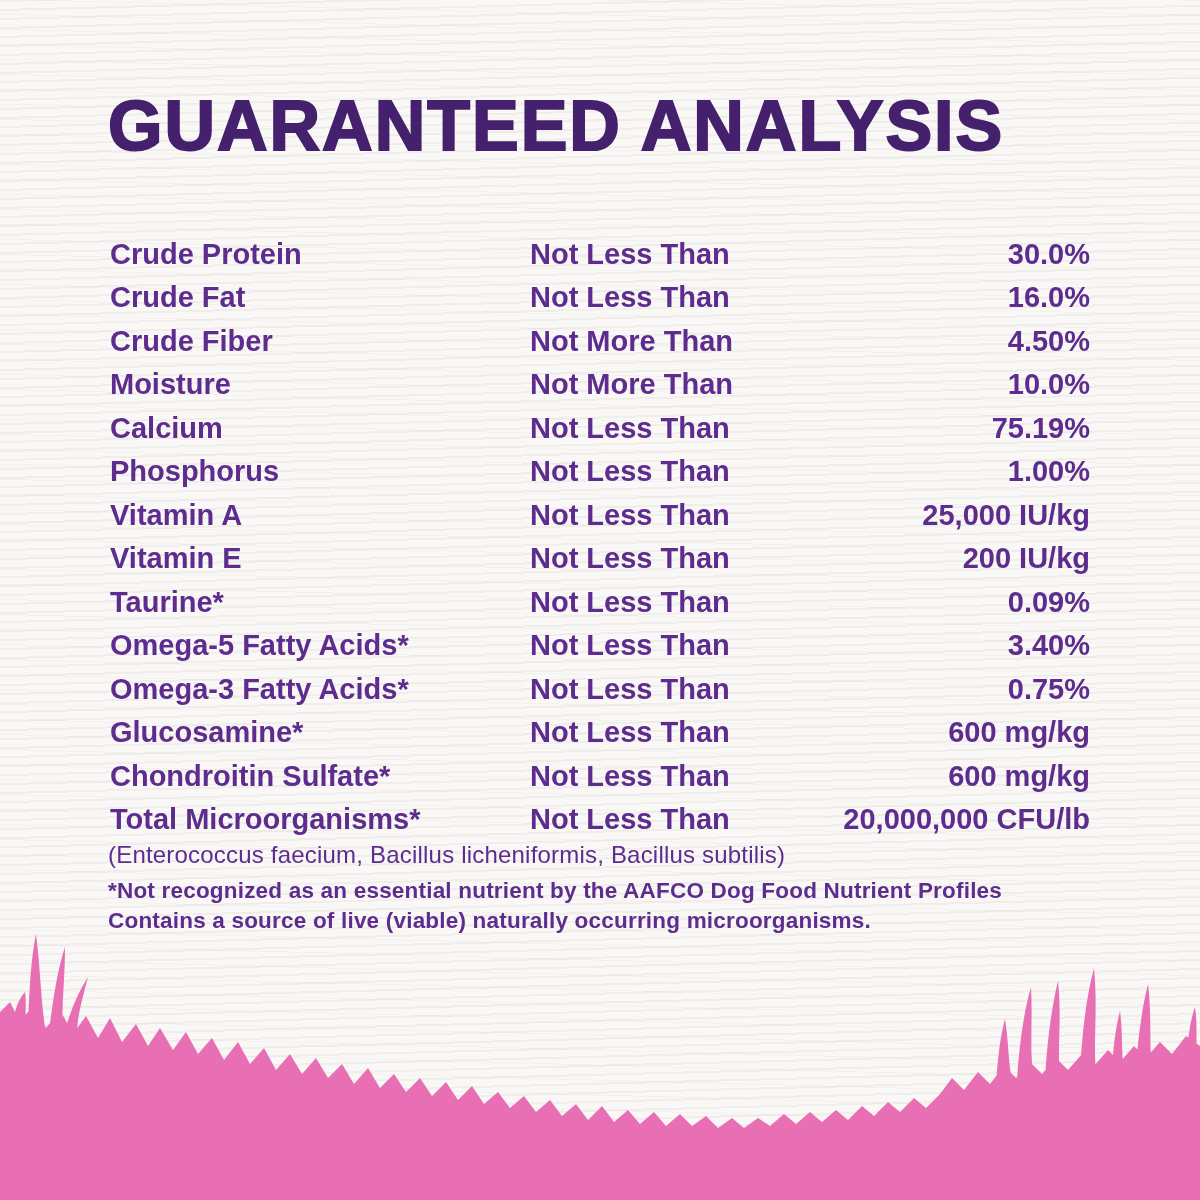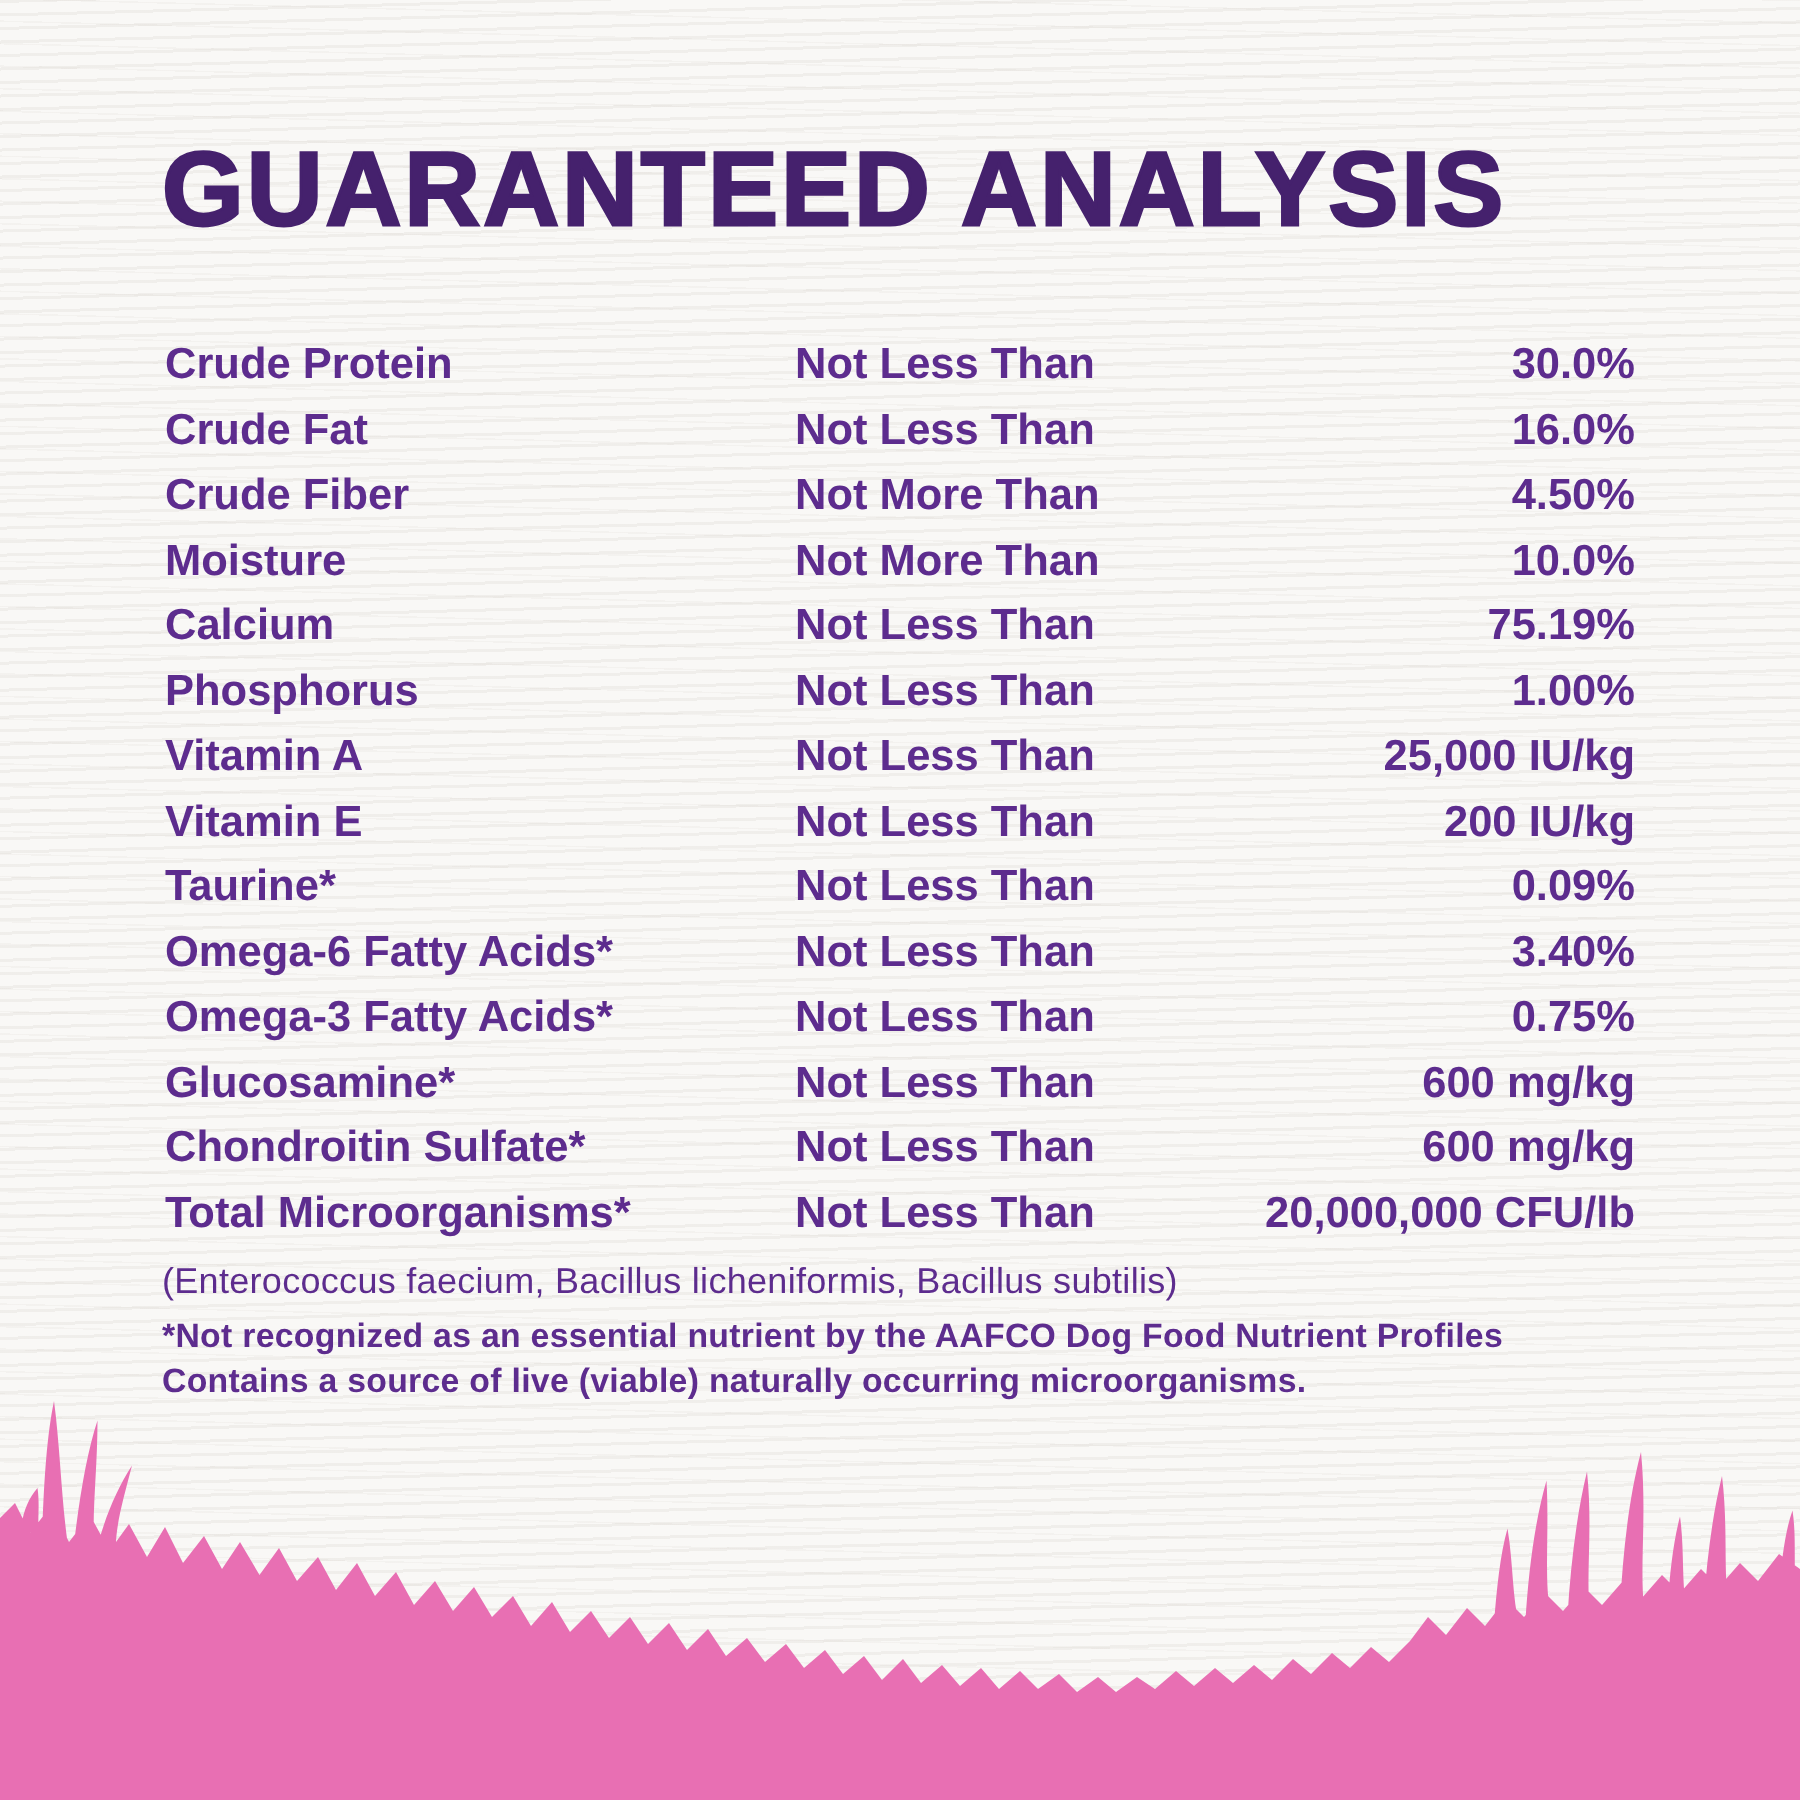--- a/index.html
+++ b/index.html
@@ -27,21 +27,21 @@
     white-space: nowrap;
   }
   .analysis-table {
     position: absolute;
     left: 110px;
     top: 227px;
     width: 980px;
   }
   .analysis-row {
     display: flex;
-    align-items: flex-start;
+    align-items: flex-end;
     height: 43.5px;
     color: #5d2c8e;
     font-size: 29px;
     font-weight: 700;
     white-space: nowrap;
   }
   .cell-nutrient  { width: 420px; flex: 0 0 auto; text-align: left; }
   .cell-condition { width: 255px; flex: 0 0 auto; text-align: left; }
   .cell-value     { flex: 1 1 auto; text-align: right; }
   .micro-note {
@@ -132,21 +132,21 @@
         <span class="cell-value">200 IU/kg</span>
       </div>
 
       <div class="analysis-row">
         <span class="cell-nutrient">Taurine*</span>
         <span class="cell-condition">Not Less Than</span>
         <span class="cell-value">0.09%</span>
       </div>
 
       <div class="analysis-row">
-        <span class="cell-nutrient">Omega-6 Fatty Acids*</span>
+        <span class="cell-nutrient">Omega-5 Fatty Acids*</span>
         <span class="cell-condition">Not Less Than</span>
         <span class="cell-value">3.40%</span>
       </div>
 
       <div class="analysis-row">
         <span class="cell-nutrient">Omega-3 Fatty Acids*</span>
         <span class="cell-condition">Not Less Than</span>
         <span class="cell-value">0.75%</span>
       </div>
 

